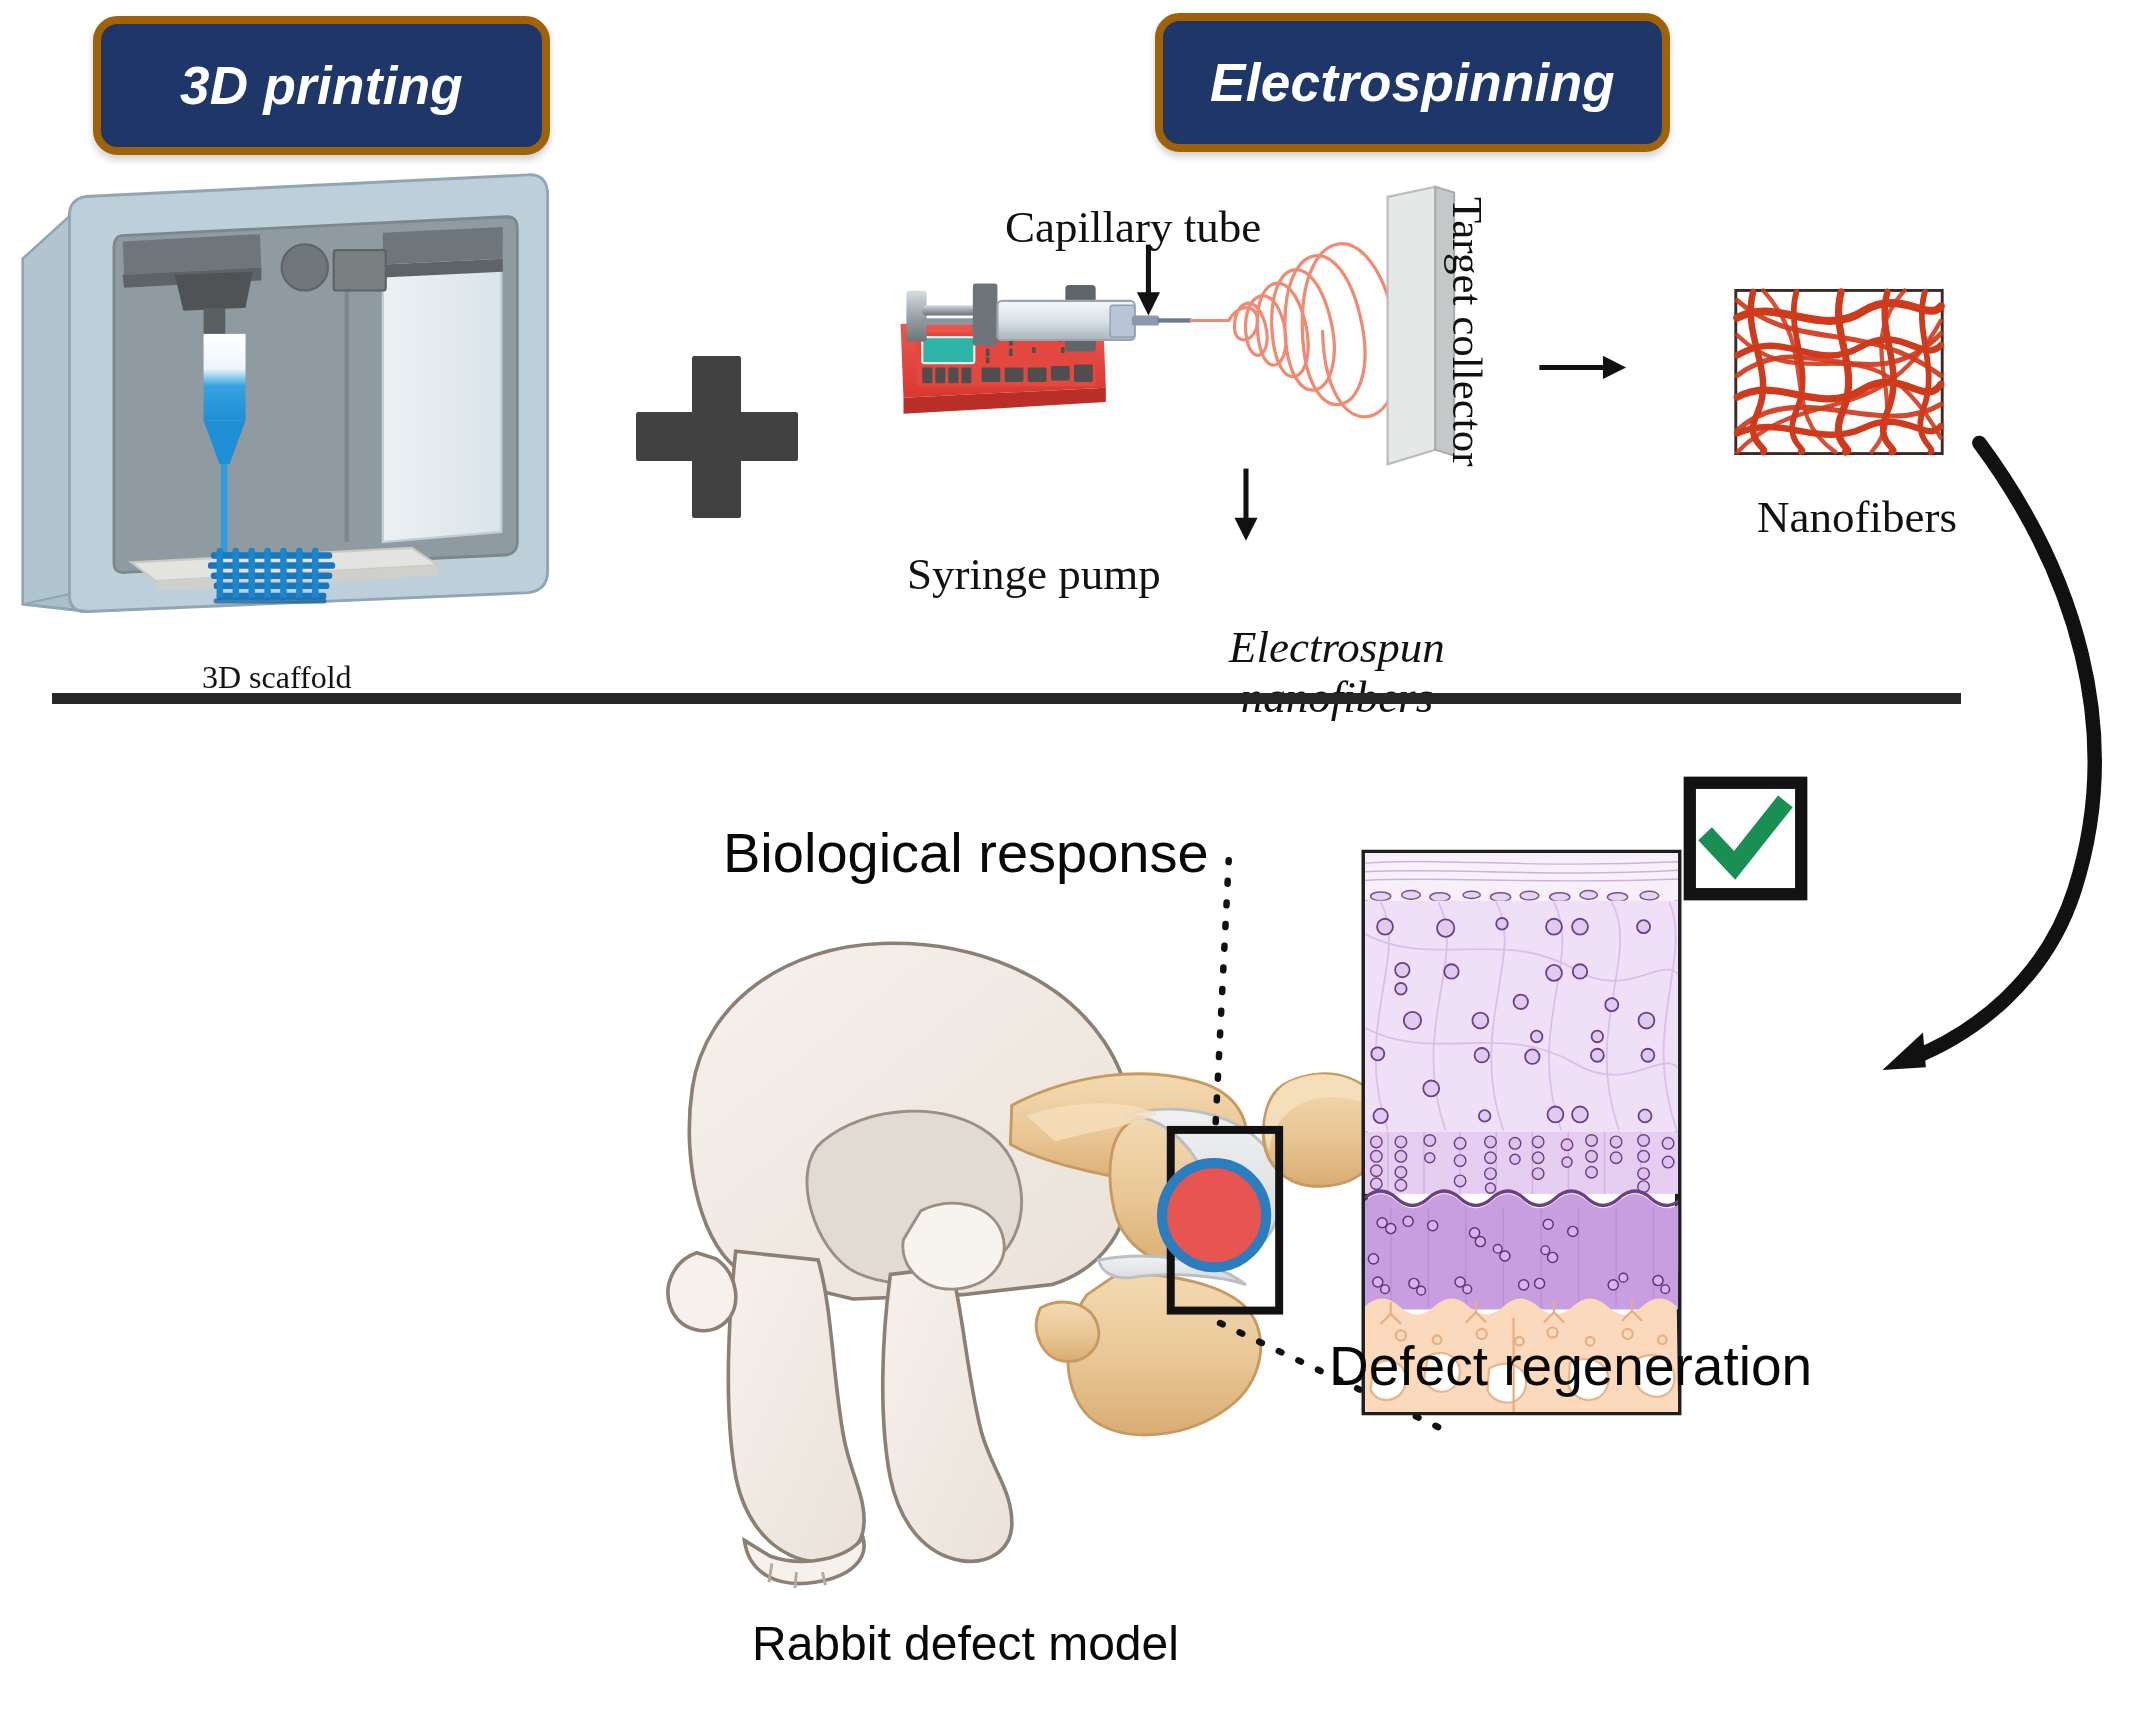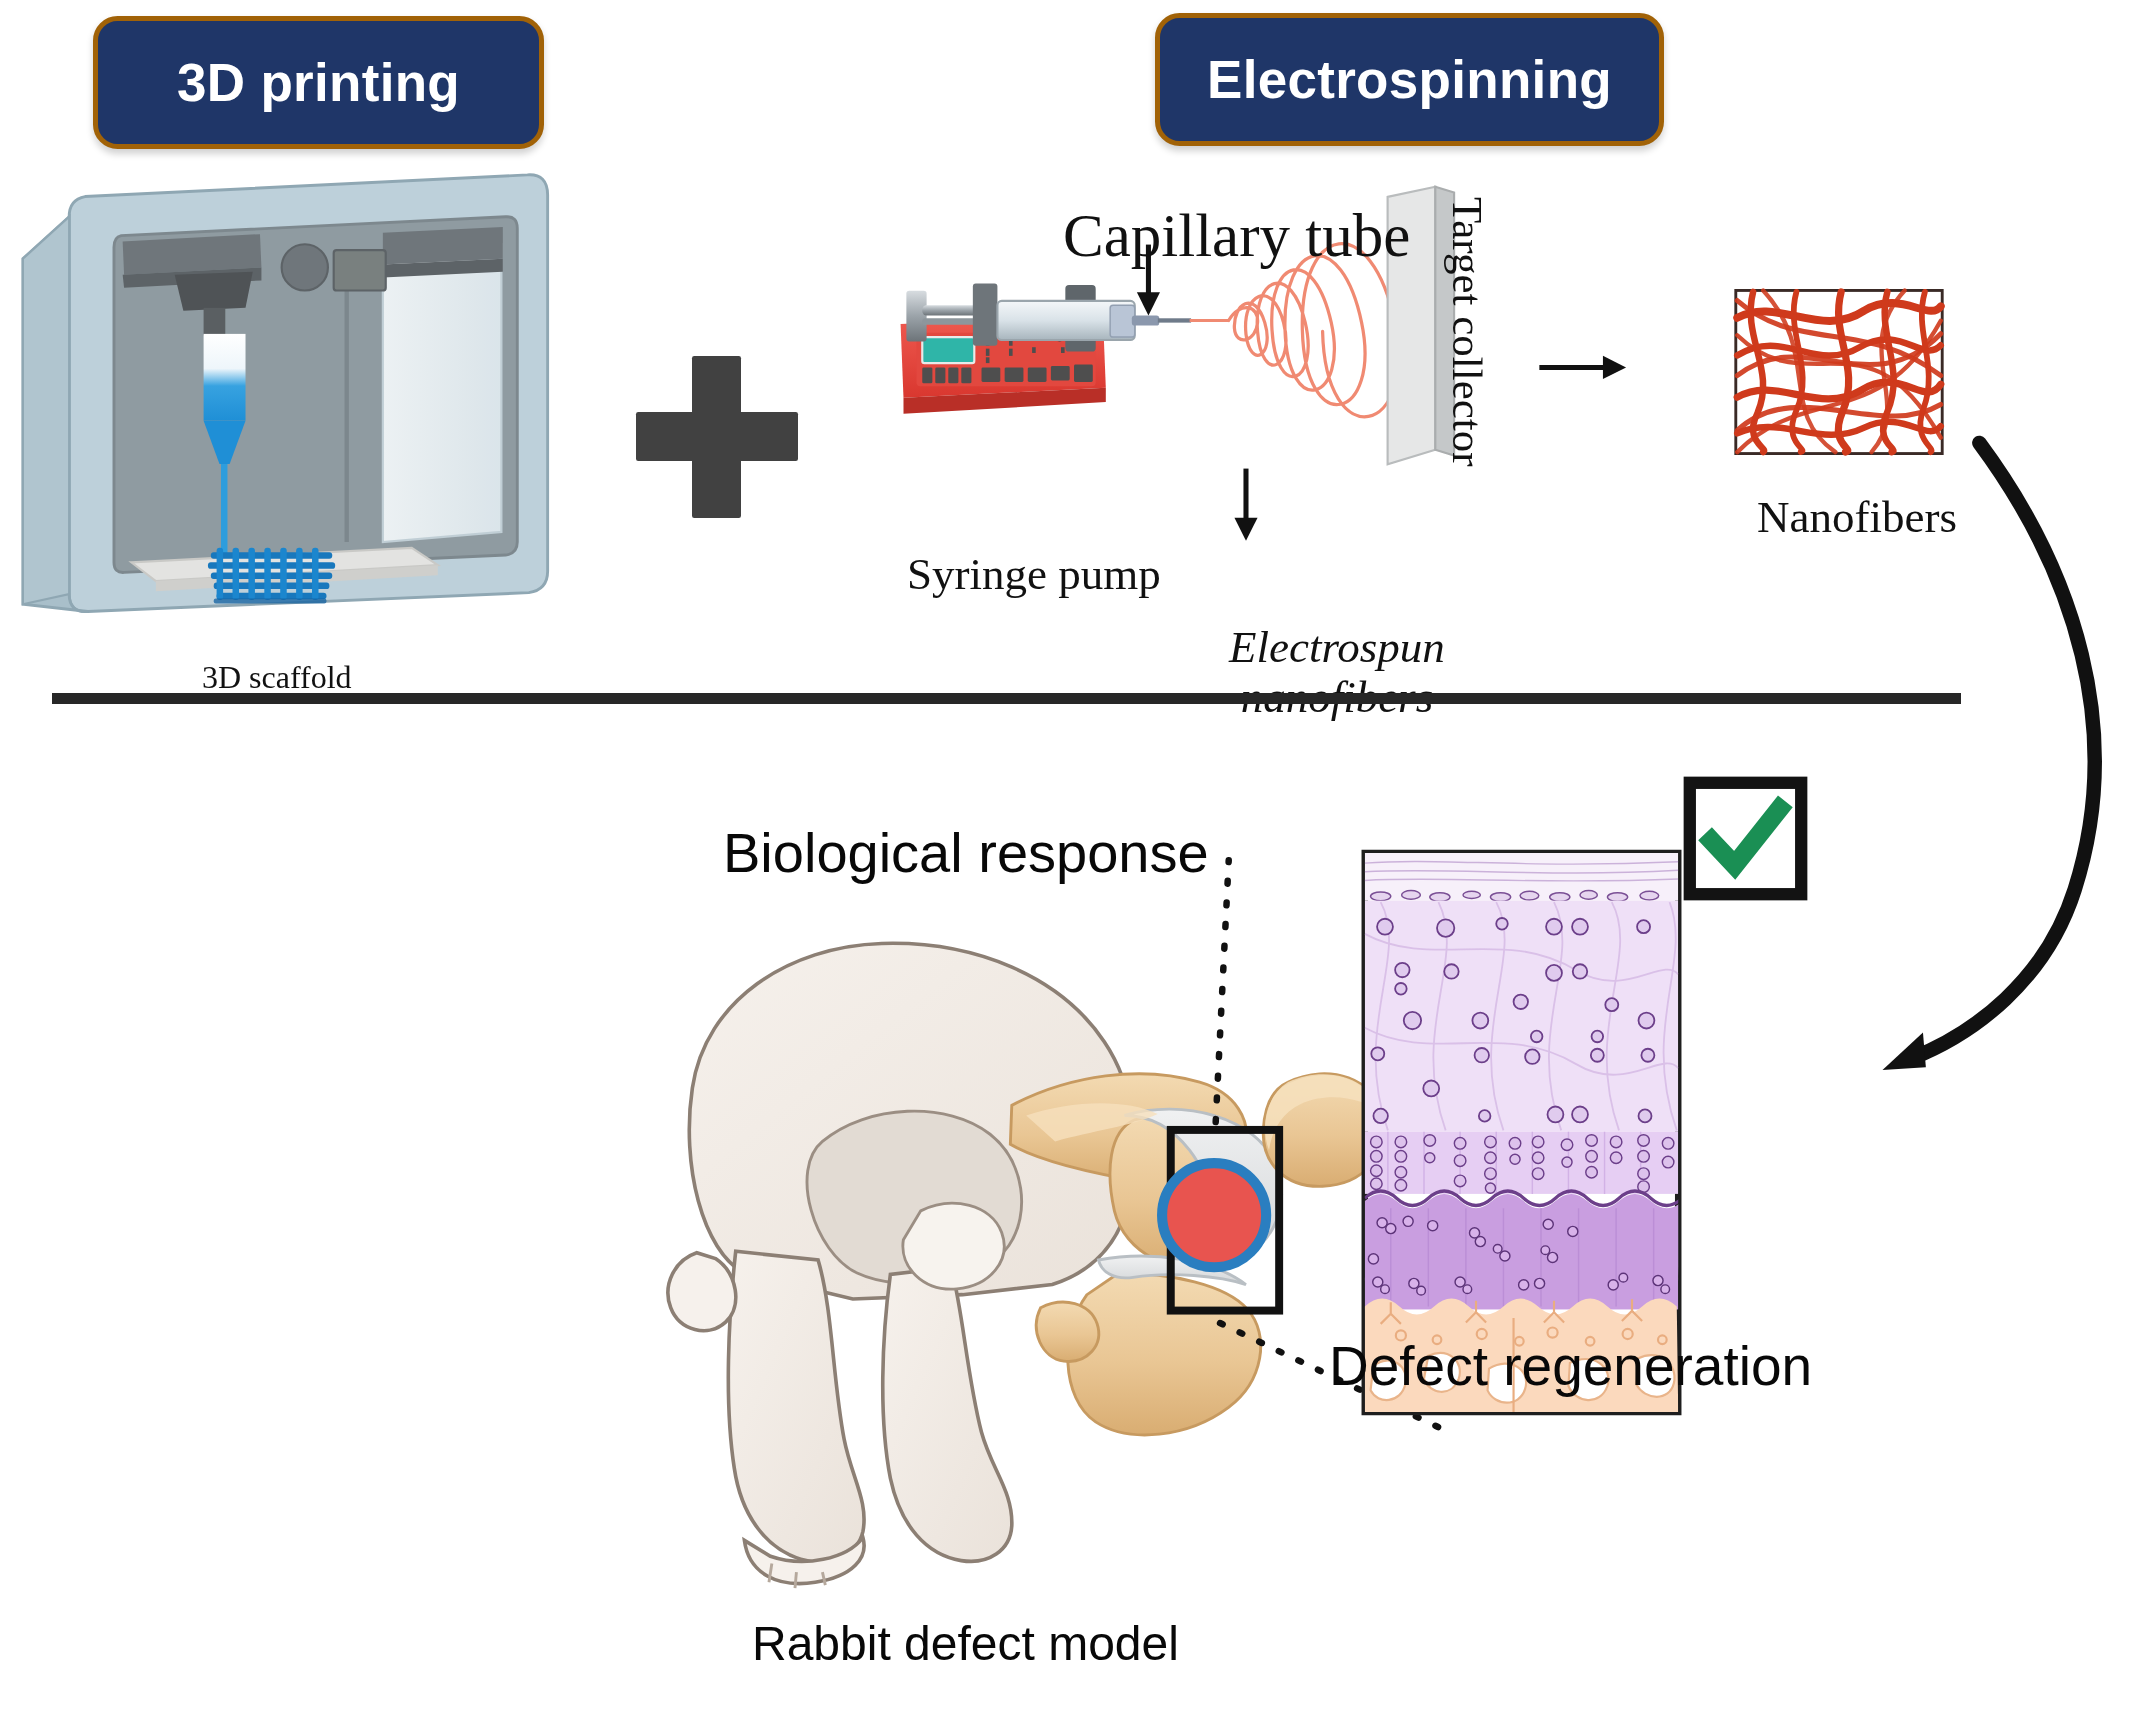--- a/index.html
+++ b/index.html
@@ -8,28 +8,29 @@
     width:2140px;height:1735px;position:relative;overflow:hidden;
     font-family:"Liberation Serif", serif;
   }
   .stage{position:absolute;left:0;top:0;width:2140px;height:1735px;}
   .abs{position:absolute;}
 
   
   .badge{
     position:absolute;
     background:#1f3668;
-    border:5px solid #a16207;
+    border:8px solid #a16207;
     border-radius:24.6px;
     color:#ffffff;
     font-family:"Liberation Sans", sans-serif;
     font-weight:bold;
     display:flex;align-items:center;justify-content:center;
     letter-spacing:0.3px;
     box-shadow:0 4.3px 7.2px rgba(0,0,0,.18);
+    font-style:italic;
   }
   #badge-3d{left:93px;top:16px;width:441px;height:123px;font-size:53px;}
   #badge-es{left:1155px;top:13px;width:499px;height:123px;font-size:53px;}
 
   
   .slabel{
     position:absolute;
     font-family:"Liberation Serif", serif;
     color:#111111;
     white-space:pre;
@@ -37,21 +38,21 @@
   }
   .sanslabel{
     position:absolute;
     font-family:"Liberation Sans", sans-serif;
     color:#080808;
     white-space:pre;
     line-height:1.16;
   }
 
   #lbl-3d-scaffold{left:202px;top:625px;font-size:32px;margin-top:35px;}
-  #lbl-capillary{left:1063px;top:202px;font-size:61px;}
+  #lbl-capillary{left:1005px;top:202px;font-size:45px;}
   #lbl-syringe{left:907px;top:549px;font-size:45px;}
   #lbl-electrospun{left:1229px;top:622px;font-size:45px;text-align:center;font-style:italic;}
   #lbl-nanofibers{left:1757px;top:492px;font-size:45px;}
   #lbl-target-collector{
     left:1491px;top:197px;font-size:43px;
     transform-origin:left top;
     transform:rotate(90deg);
   }
   #lbl-bio-response{left:723px;top:821px;font-size:56px;}
   #lbl-defect-regen{left:1329px;top:1335px;font-size:55px;}

